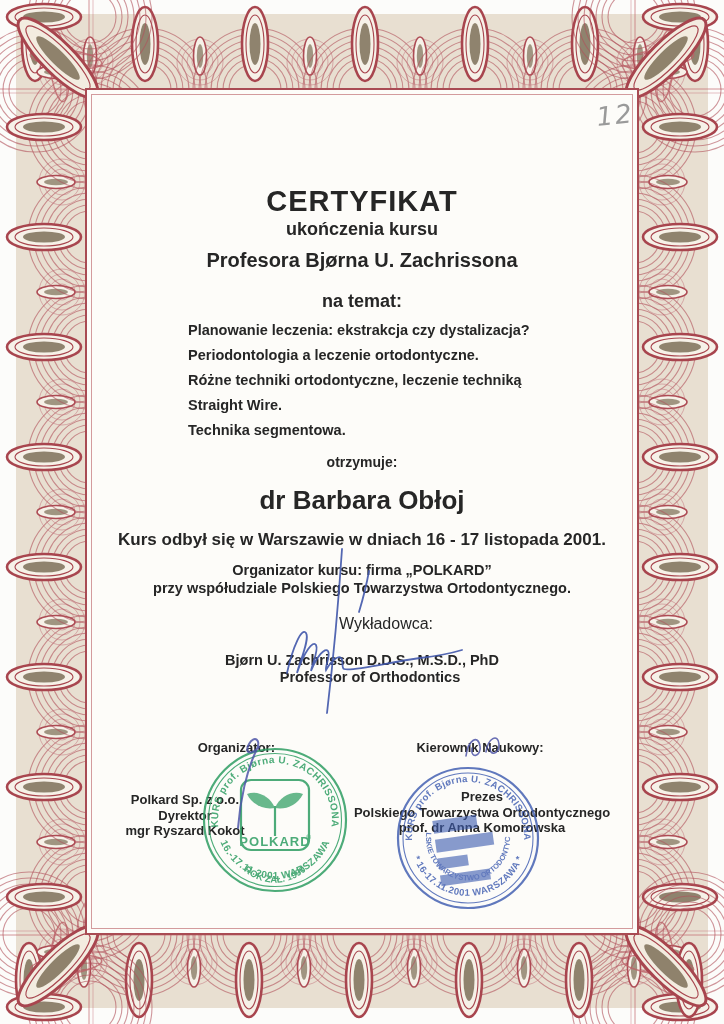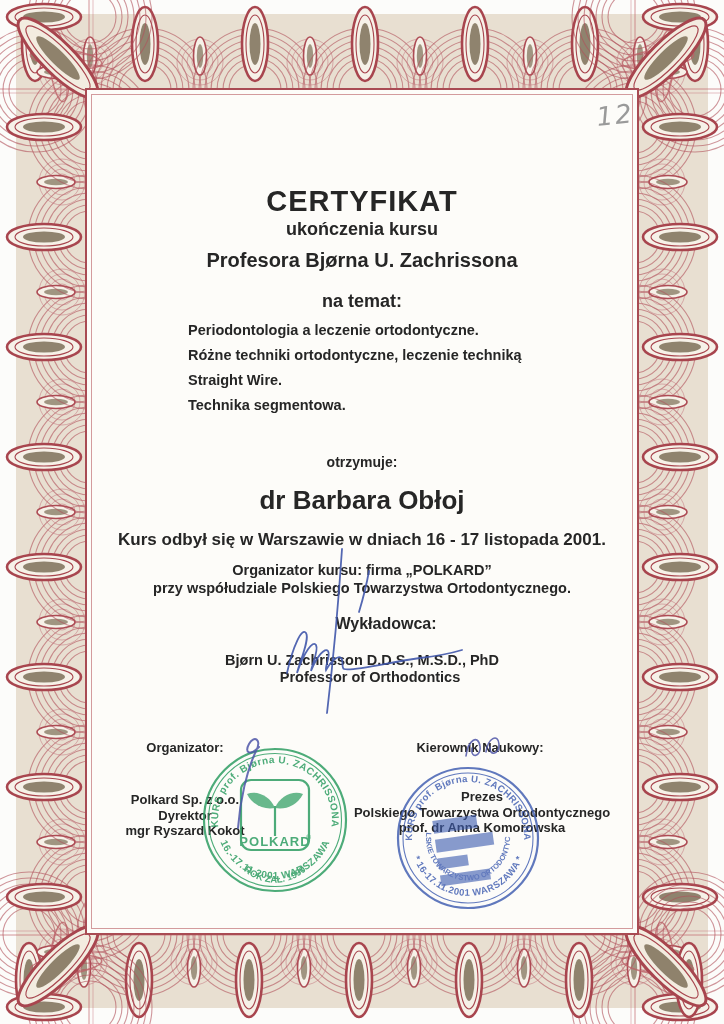--- a/index.html
+++ b/index.html
@@ -32,25 +32,25 @@
   .topic-label{top:201px;}
   .topics{
     position:absolute;left:101px;top:228px;text-align:left;
     font-size:14.5px;font-weight:bold;line-height:25px;
   }
   .receives{top:364px;font-size:14px;font-weight:bold;}
   .recipient{top:396px;font-size:26px;font-weight:bold;margin:0;}
   .course{top:440px;font-size:17px;font-weight:bold;}
   .orgline1{top:472px;font-size:14.5px;font-weight:bold;}
   .orgline2{top:490px;font-size:14.5px;font-weight:bold;}
-  .lect-label{top:525px;font-size:16px;font-weight:bold;padding-left:48px;}
+  .lect-label{top:525px;font-size:16px;font-weight:normal;padding-left:48px;}
   .lect-name{top:562px;font-size:14.5px;font-weight:bold;}
   .lect-title{top:579px;font-size:14.5px;font-weight:bold;margin-left:16px;}
   .col{position:absolute;text-align:center;font-size:13px;font-weight:bold;line-height:15.5px;}
-  .col-left-label{left:8px;top:650px;width:180px;}
+  .col-left-label{left:8px;top:650px;width:180px;text-align:right;}
   .col-left-lines{left:8px;top:702px;width:180px;}
   .col-right-label{left:268px;top:650px;width:250px;}
   .col-right-lines{left:250px;top:699px;width:290px;}
   .overlay{position:absolute;left:0;top:0;z-index:5;pointer-events:none;}
   .stamp-txt{font-family:"Liberation Sans", sans-serif;font-weight:bold;}
 </style>
 </head>
 <body>
 
 <svg class="border-svg" width="724" height="1024" viewBox="0 0 724 1024" aria-hidden="true">
@@ -126,20 +126,21 @@
 
   <h1 class="abs title">CERTYFIKAT</h1>
 
   <div class="abs small-b subtitle">ukończenia kursu</div>
 
   <h2 class="abs professor">Profesora Bjørna U. Zachrissona</h2>
 
   <div class="abs small-b topic-label">na temat:</div>
 
   <div class="topics">
+    <div>Planowanie leczenia: ekstrakcja czy dystalizacja?</div>
     <div>Periodontologia a leczenie ortodontyczne.</div>
     <div>Różne techniki ortodontyczne, leczenie techniką</div>
     <div>Straight Wire.</div>
     <div>Technika segmentowa.</div>
   </div>
 
   <div class="abs receives">otrzymuje:</div>
 
   <h2 class="abs recipient">dr Barbara Obłoj</h2>
 

